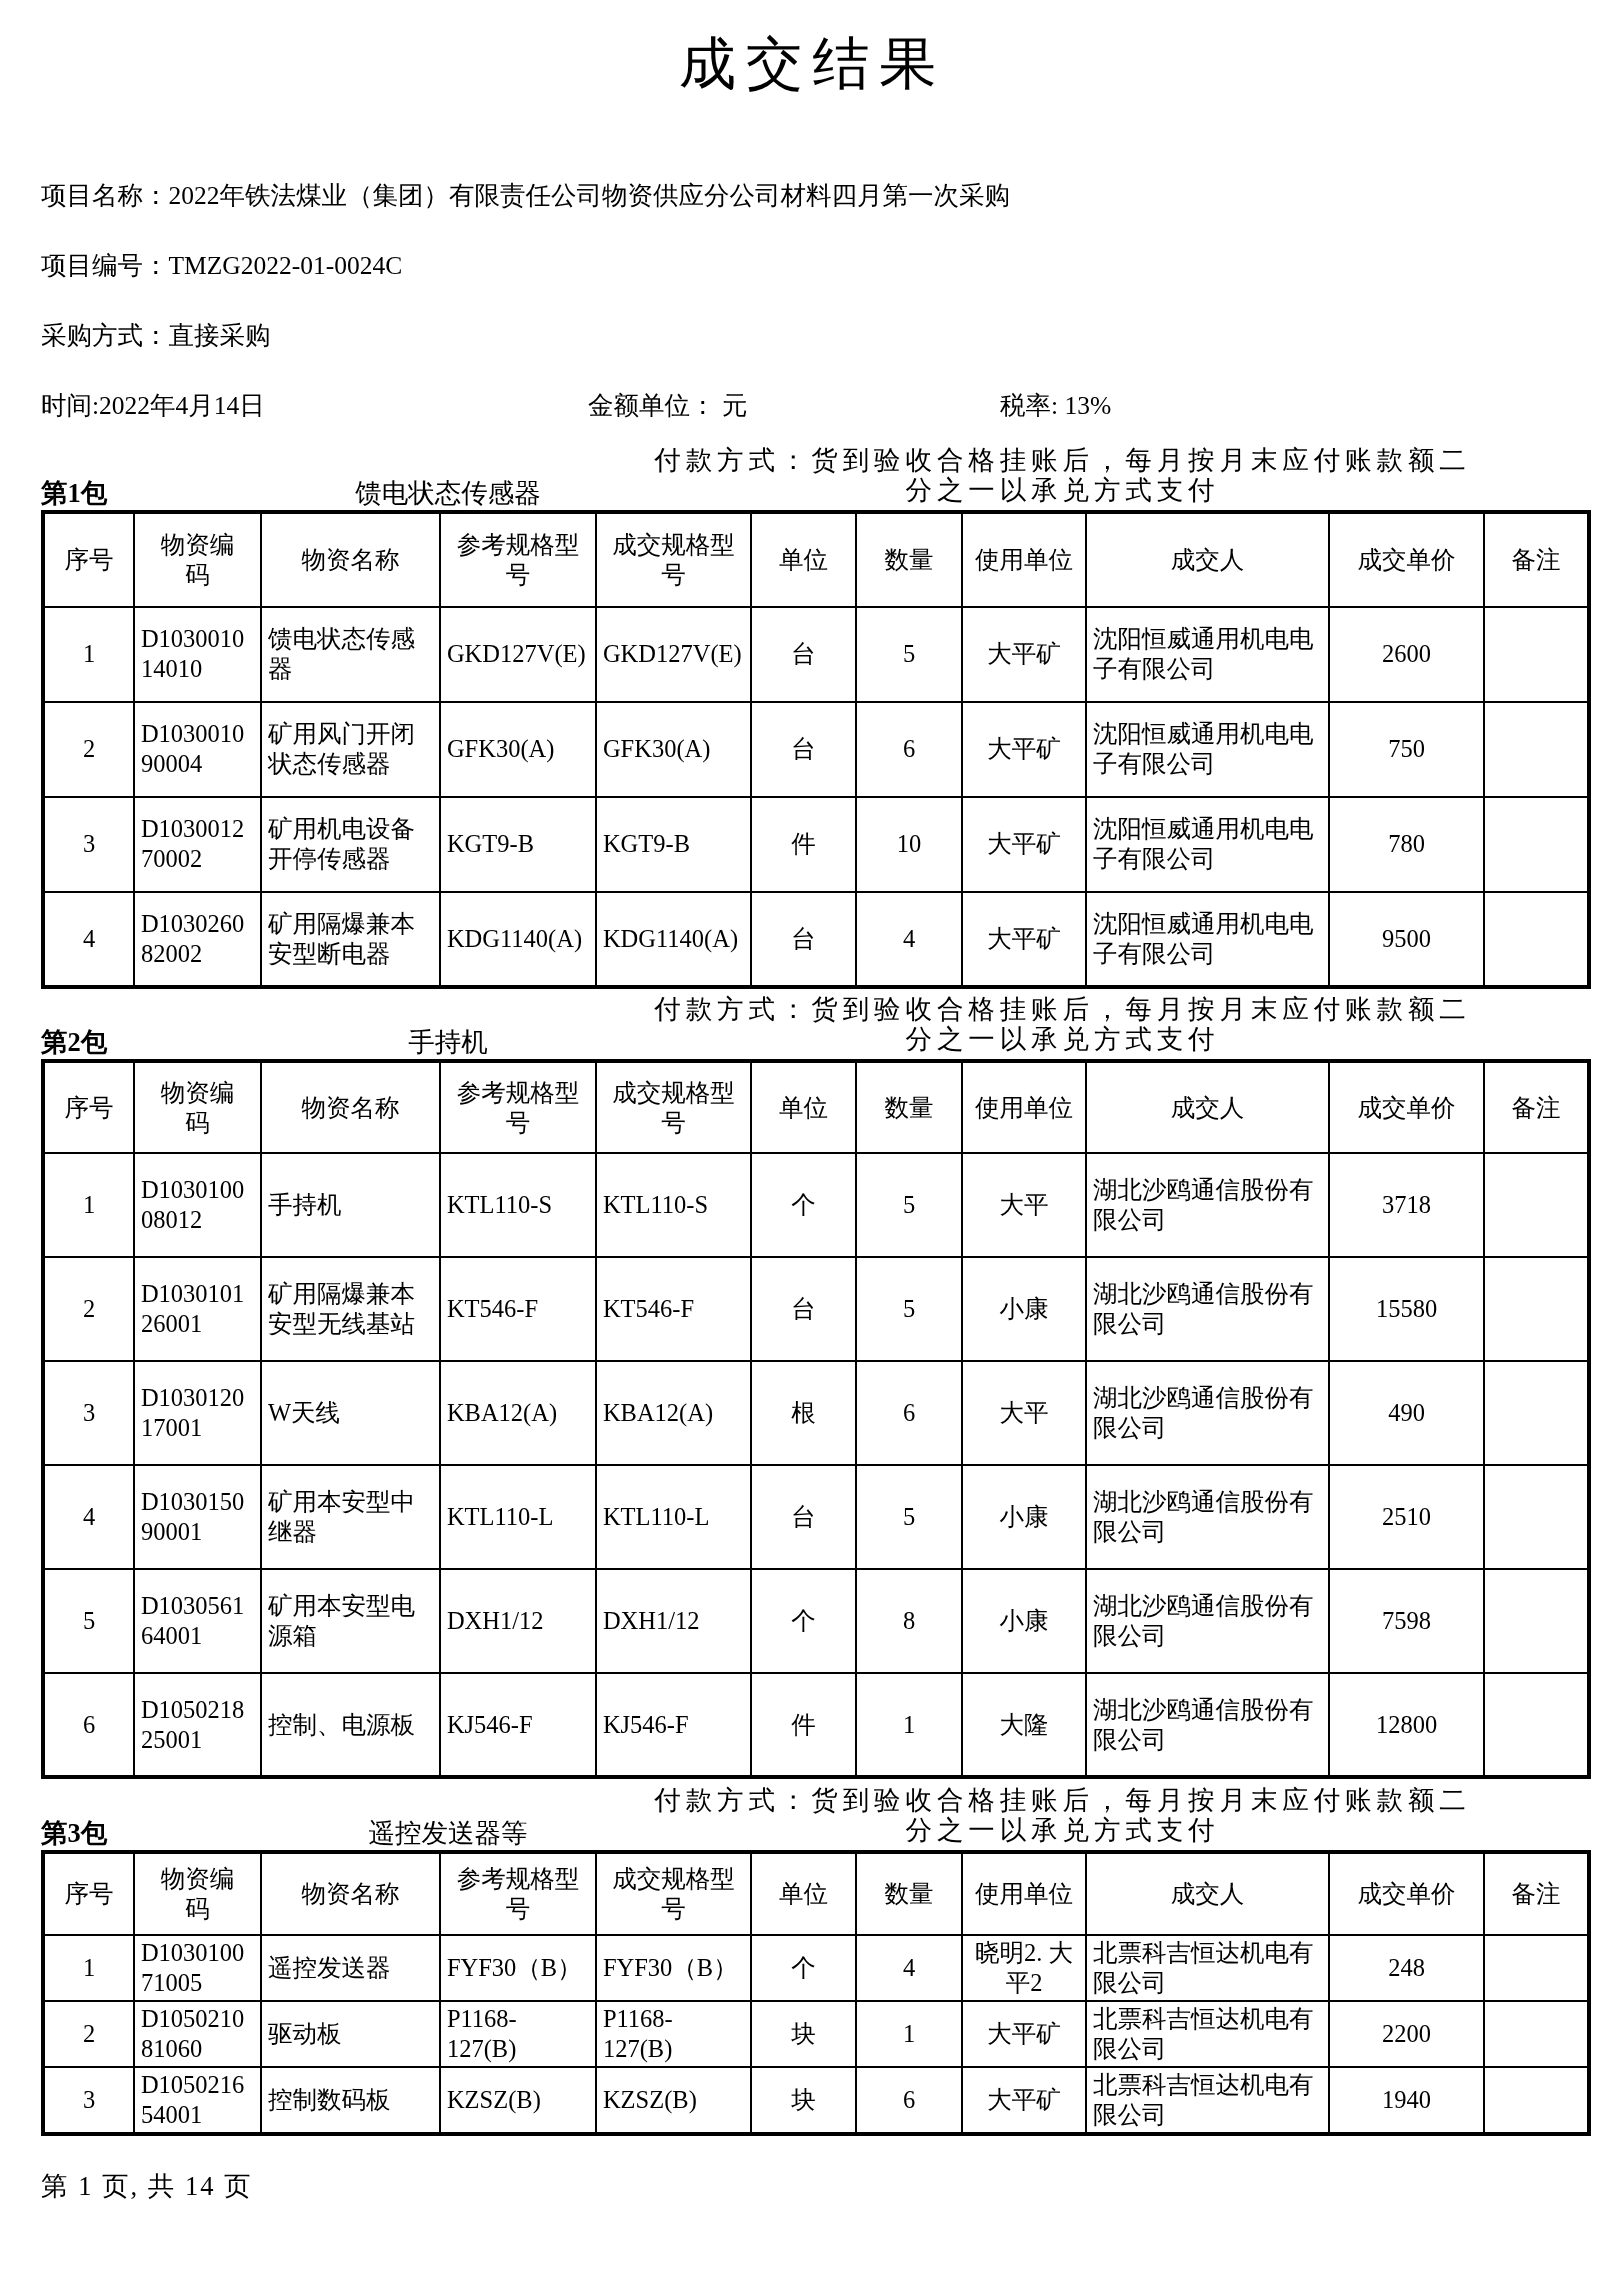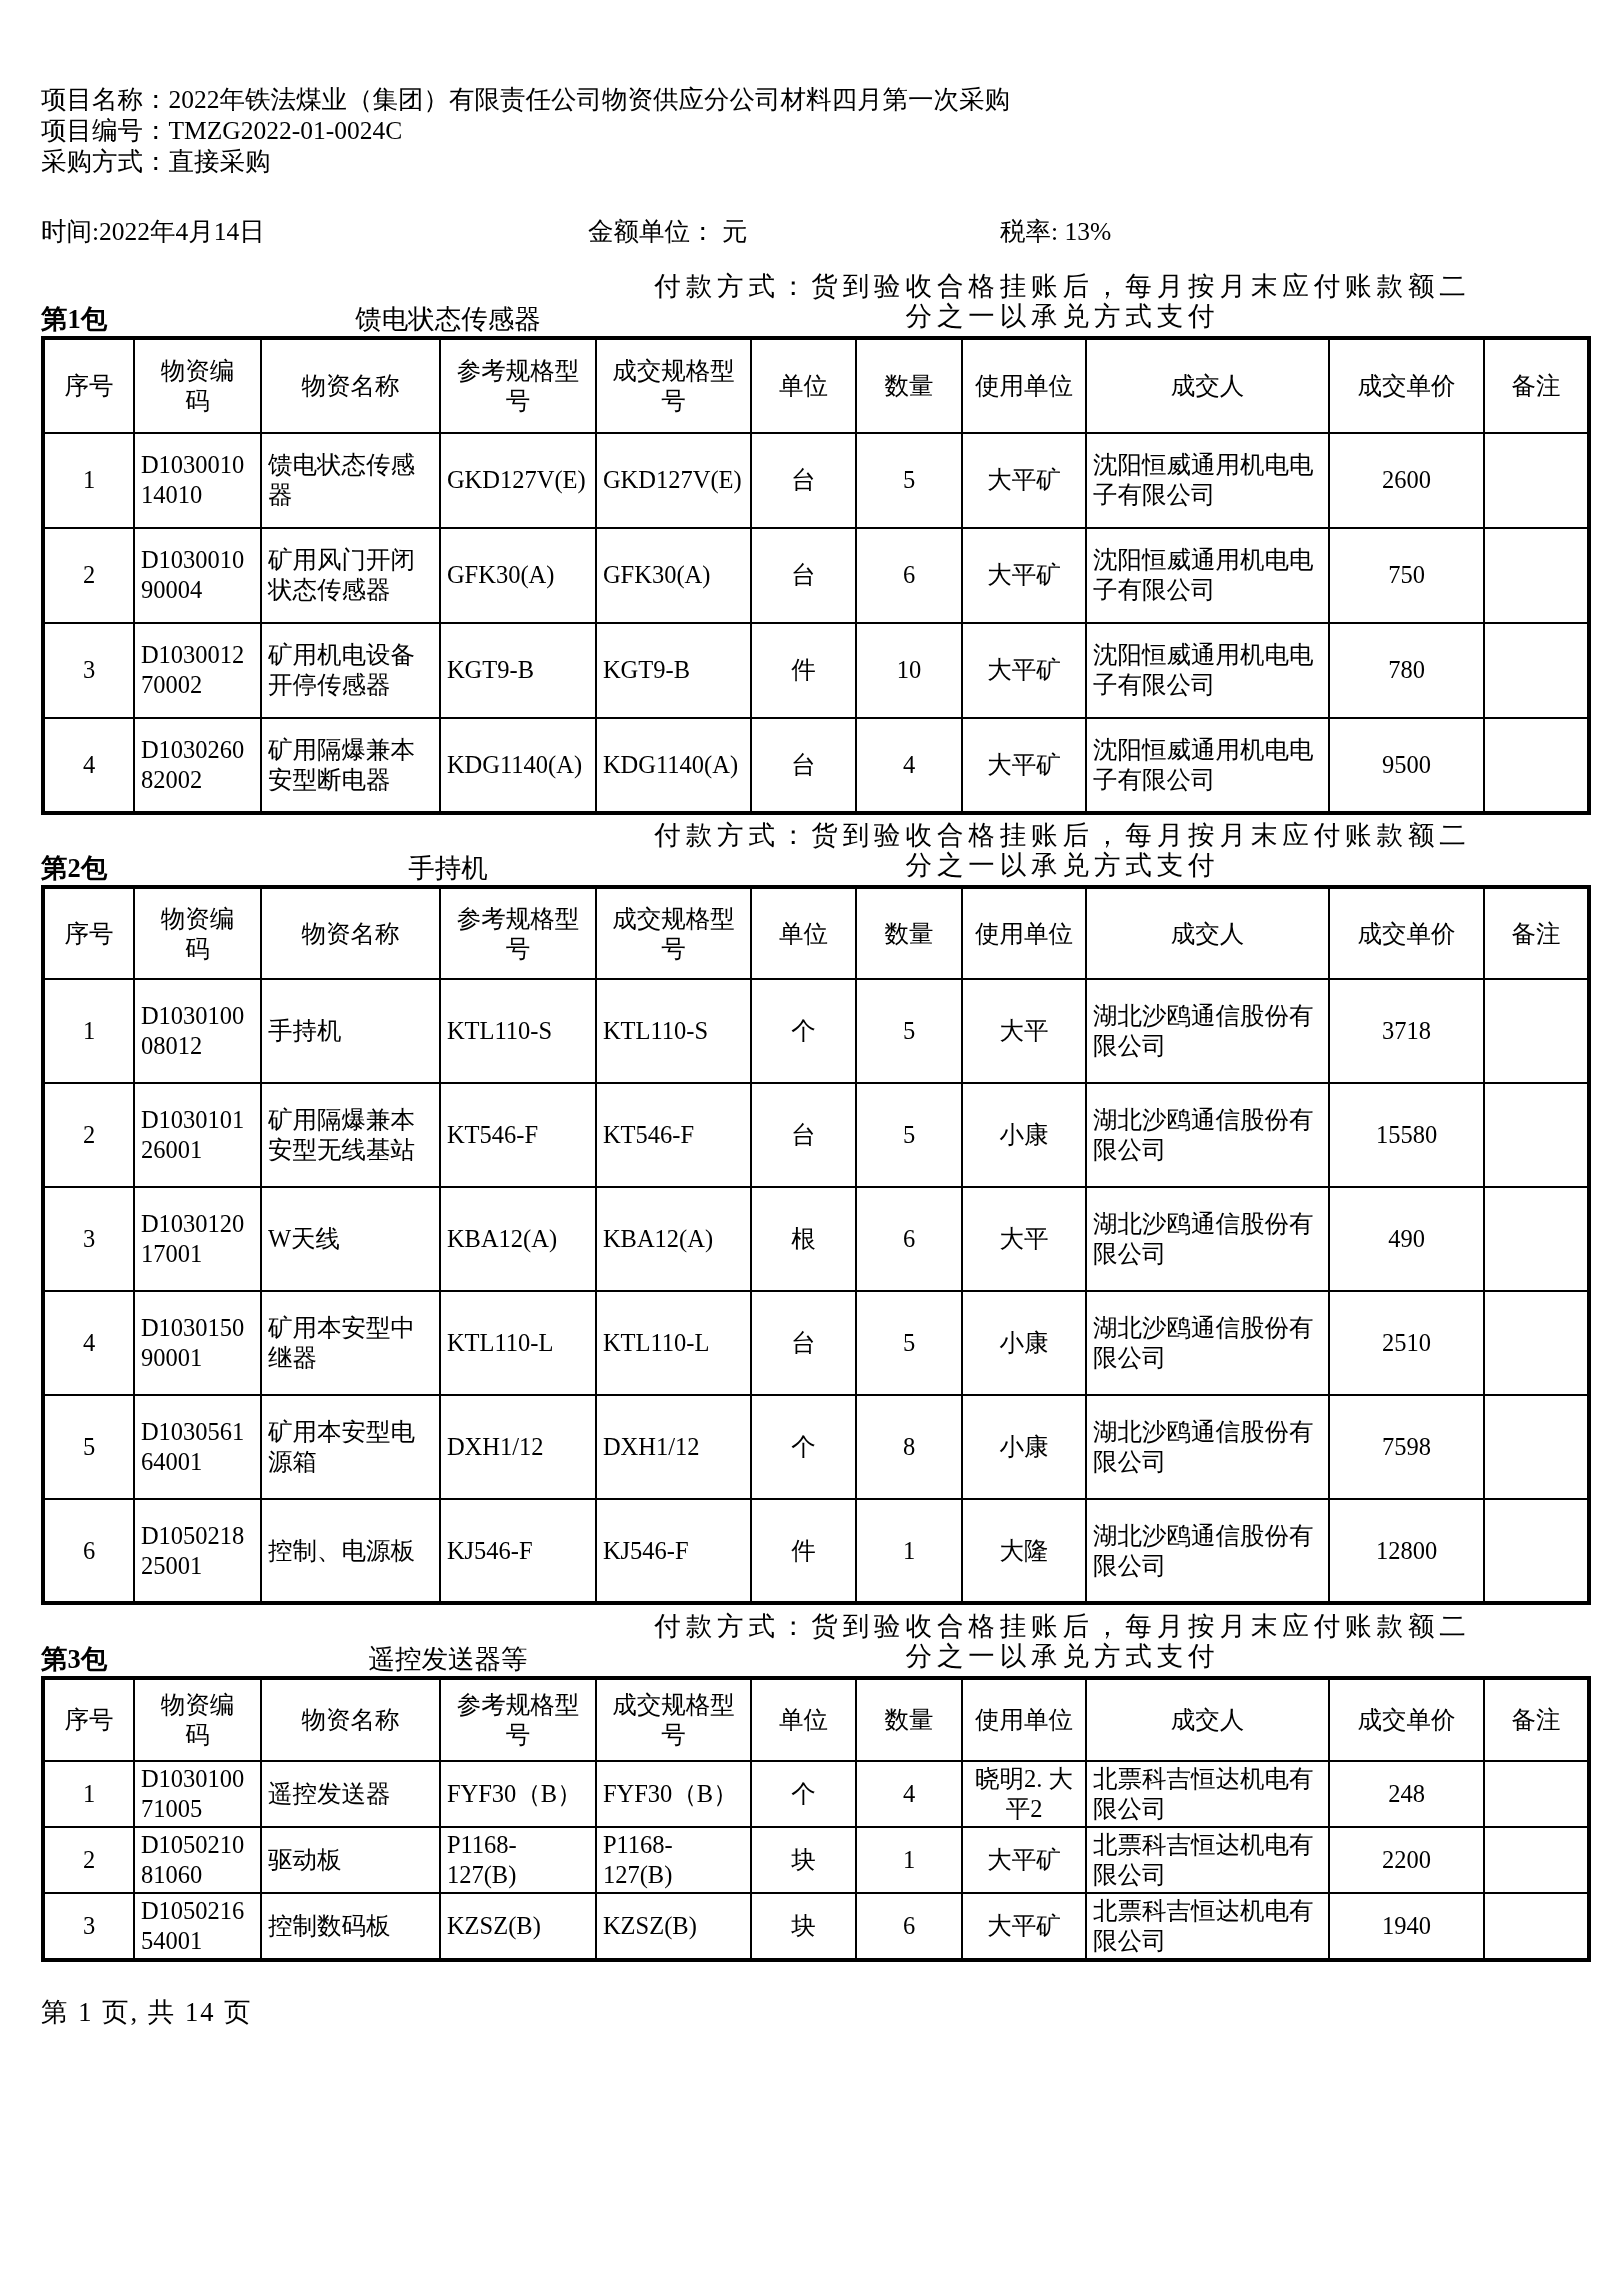--- a/index.html
+++ b/index.html
@@ -8,21 +8,21 @@
     background:#fff; color:#000; box-sizing:border-box;
     padding:0 37px 0 41px;
     font-family:"Liberation Serif","DejaVu Serif",serif;
   }
   .doc-title {
     text-align:center; font-size:57px; line-height:65px;
     letter-spacing:9.8px; padding-top:31px;
   }
   .meta { font-size:25.5px; line-height:31px; white-space:pre; }
   .m1 { margin-top:84px; }
-  .m2, .m3 { }
+  .m2, .m3 { margin-top:39px; }
   .info-row { margin-top:39px; font-size:25.5px; line-height:31px; }
   .info-time { display:inline-block; width:547px; }
   .info-unit { display:inline-block; width:412px; }
   .info-tax  { display:inline-block; }
 
   .section-header { position:relative; height:65px; }
   .s1 { margin-top:23.5px; }
   .s2, .s3 { margin-top:5.9px; }
   .pkg-label {
     position:absolute; left:0; bottom:2px;
@@ -61,20 +61,21 @@
   .footer {
     text-align:left; margin-top:35px;
     font-size:26.5px; line-height:31px; letter-spacing:2px;
   }
 </style>
 </head>
 <body>
 
 <div class="page">
 
+  <div class="doc-title">成交结果</div>
 
   <div class="meta m1">项目名称：2022年铁法煤业（集团）有限责任公司物资供应分公司材料四月第一次采购</div>
   <div class="meta m2">项目编号：TMZG2022-01-0024C</div>
   <div class="meta m3">采购方式：直接采购</div>
 
   <div class="info-row">
     <span class="info-time">时间:2022年4月14日</span><span class="info-unit">金额单位： 元</span><span class="info-tax">税率: 13%</span>
   </div>
 
   <div class="section-header s1">

